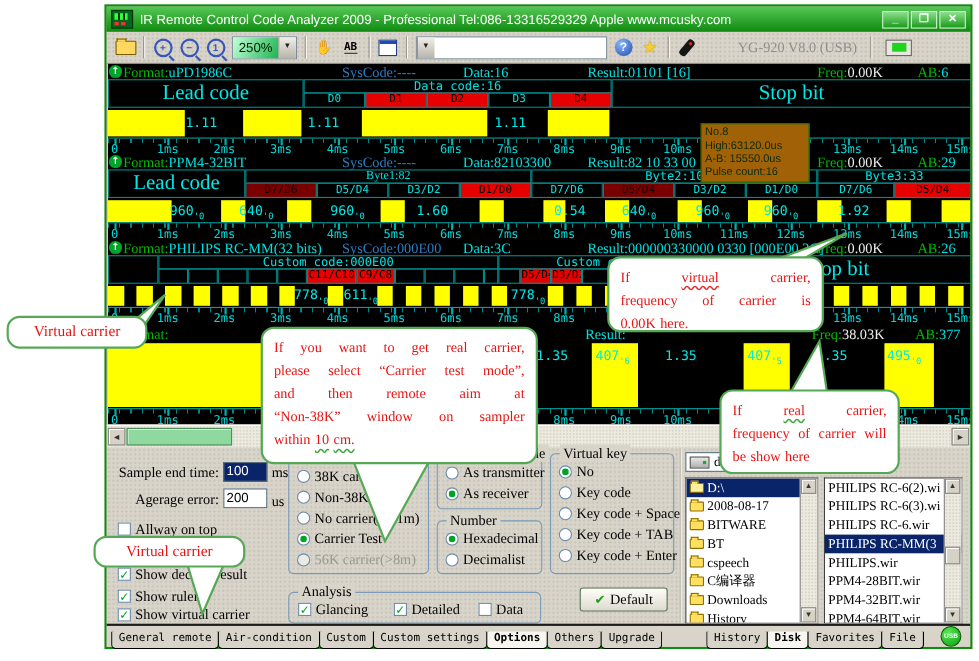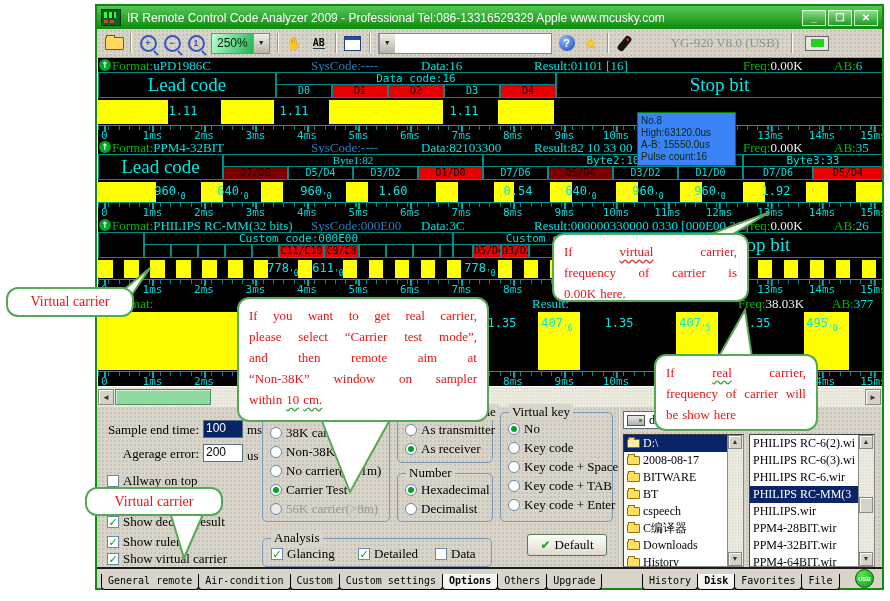--- a/index.html
+++ b/index.html
@@ -98,21 +98,21 @@
   .sa.up{top:0;} .sa.dn{bottom:0;}
   .vthumb{position:absolute;left:0;width:14px;height:16px;background:#d6d2c6;border:1px solid #888;box-shadow:inset 1px 1px 0 #fff;box-sizing:border-box;}
   
   .tabstrip{position:relative;height:21px;background:#d8d4ca;border-top:2px solid #1c1c1c;box-sizing:border-box;}
   .tabgroup{position:absolute;top:1px;white-space:nowrap;}
   #tabsL{left:4px;} #tabsR{left:545px;}
   .tab{display:inline-block;border:1px solid #000;border-top:none;padding:0 6px;margin-right:-1px;font:10px "DejaVu Sans Mono",monospace;height:15px;line-height:14px;background:#d8d4ca;border-bottom-left-radius:4px;border-bottom-right-radius:4px;}
   .tab.act{background:#f7f5ef;font-weight:bold;position:relative;z-index:1;}
   .usb{position:absolute;left:758px;top:0;width:19px;height:19px;border-radius:50%;background:radial-gradient(circle at 35% 30%,#57e657,#0aa00a);border:1px solid #045a04;color:#fff;font:bold 6px "Liberation Sans",sans-serif;display:flex;align-items:center;justify-content:center;box-sizing:border-box;}
   
-  .tip{position:absolute;left:637px;top:112px;width:99px;background:#3b82f6;border:1px solid #067806;color:#0a2a0a;font:10px "Liberation Sans",sans-serif;line-height:12px;padding:2px 3px;z-index:30;box-sizing:border-box;}
+  .tip{position:absolute;left:637px;top:112px;width:99px;background:#a16207;border:1px solid #067806;color:#0a2a0a;font:10px "Liberation Sans",sans-serif;line-height:12px;padding:2px 3px;z-index:30;box-sizing:border-box;}
   .tails{position:absolute;left:0;top:0;z-index:40;pointer-events:none;}
   .bub{position:absolute;background:#fff;border:2px solid #55a855;border-radius:12px;color:#e81414;font:13px "Liberation Serif",serif;z-index:41;padding:6px 10px;box-sizing:border-box;}
   .bub.small{text-align:center;font-size:14px;padding:5px 4px;}
   .bline{display:flex;justify-content:space-between;line-height:21px;}
   .bline.last{display:block;}
   .bline.last span{margin-right:4px;}
   .wavy-r{text-decoration:underline wavy #e03030;text-underline-offset:3px;}
   .wavy-g{text-decoration:underline wavy #3aa83a;text-underline-offset:3px;}
 </style>
 </head>
@@ -231,21 +231,21 @@
           </div>
         </div>
         <div class="sigrow" style="height: 78px;">
           <div class="sighead">
             <span class="upicon">↑</span>
             <span class="hf" style="left: 14px;"><span class="c-g">Format:</span><span class="c-c">PPM4-32BIT</span></span>
             <span class="hf" style="left: 213px;"><span class="c-n">SysCode:</span><span class="c-n">----</span></span>
             <span class="hf" style="left: 323px;"><span class="c-c">Data:</span><span class="c-c">82103300</span></span>
             <span class="hf" style="left: 436px;"><span class="c-c">Result:</span><span class="c-c">82 10 33 00</span></span>
             <span class="hf" style="left: 645px;"><span class="c-g">Freq:</span><span class="c-w">0.00K</span></span>
-            <span class="hf" style="left: 736px;"><span class="c-g">AB:</span><span class="c-c">35</span></span>
+            <span class="hf" style="left: 736px;"><span class="c-g">AB:</span><span class="c-c">29</span></span>
           </div>
           <div class="sigboxes" style="top: 14px;">
             <div class="box box-big" style="left: 0px; width: 125px;">Lead code</div>
             <div class="box box-hdr" style="left: 125px; width: 260px; font-family: Liberation Serif, serif;">Byte1:82</div>
             <div class="box box-cell bg-mar" style="left: 125px; width: 65px;">D7/D6</div>
             <div class="box box-cell" style="left: 190px; width: 65px;">D5/D4</div>
             <div class="box box-cell" style="left: 255px; width: 65px;">D3/D2</div>
             <div class="box box-cell bg-red" style="left: 320px; width: 65px;">D1/D0</div>
             <div class="box box-hdr" style="left: 385px; width: 260px;">Byte2:10</div>
             <div class="box box-cell" style="left: 385px; width: 65px;">D7/D6</div>

